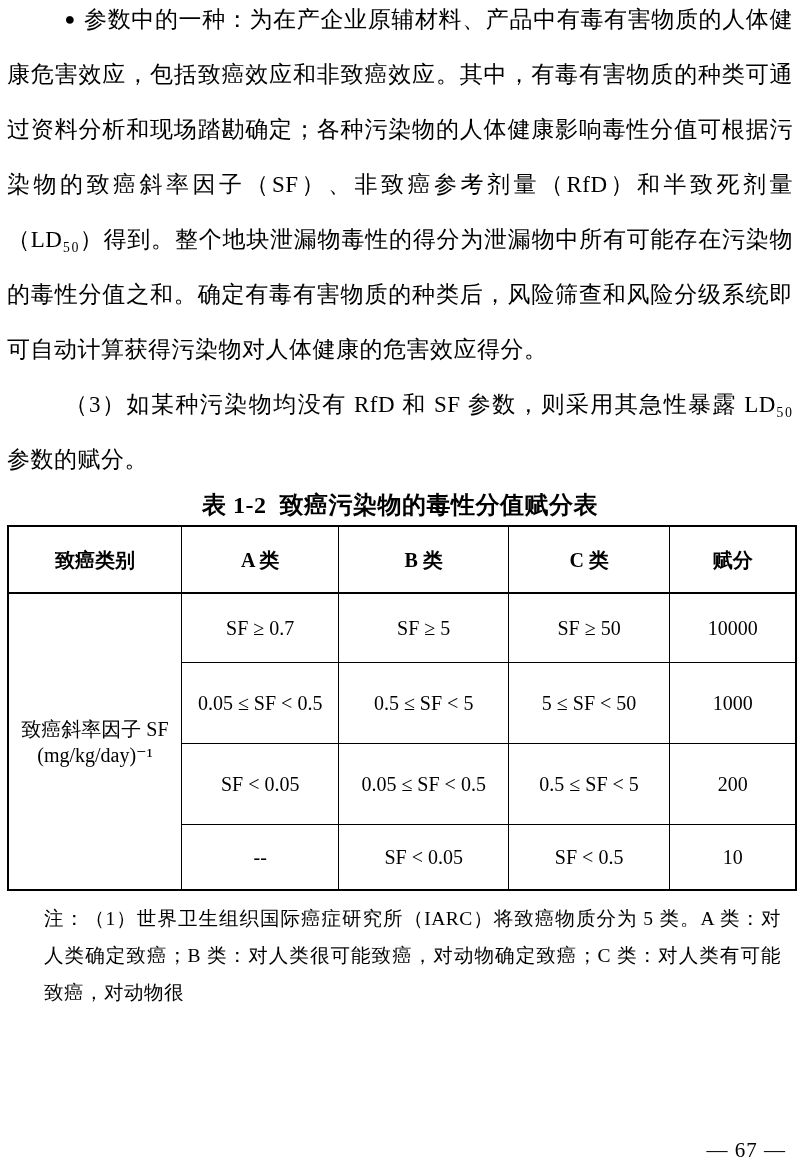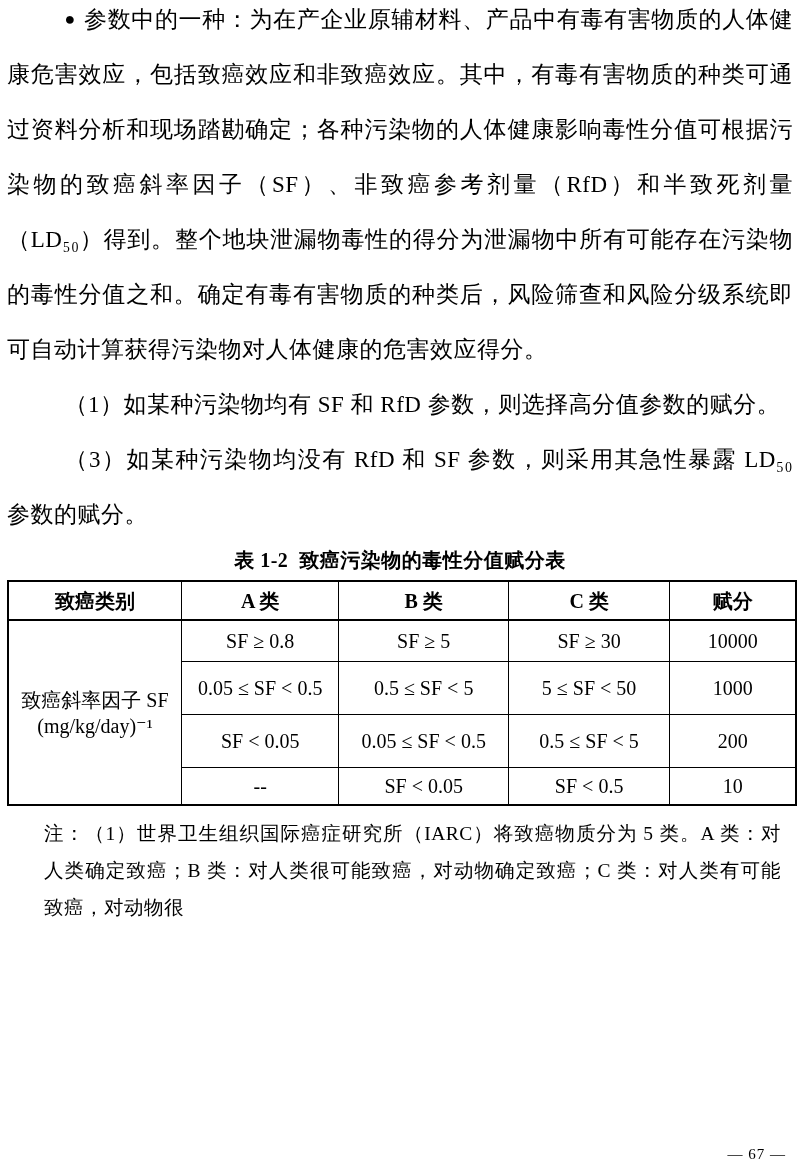--- a/index.html
+++ b/index.html
@@ -25,39 +25,39 @@
     letter-spacing: 0.5px;
   }
   .bullet {
     font-size: 18px;
     margin-right: 8px;
     vertical-align: 2px;
   }
   .table-caption {
     text-align: center;
     font-weight: bold;
-    font-size: 20px;
+    font-size: 24px;
     line-height: 32px;
     margin-top: 2px;
     white-space: pre-wrap;
     letter-spacing: 0.5px;
   }
   table.score-table {
     width: 790px;
     margin: 4px auto 0 auto;
     border-collapse: collapse;
     border: 2.5px solid #000000;
     table-layout: fixed;
   }
   table.score-table th, table.score-table td {
     border: 1px solid #000000;
     text-align: center;
     vertical-align: middle;
     font-size: 20px;
-    padding: 2px 4px;
+    padding: 16px 4px;
     line-height: 1.3;
   }
   table.score-table thead th {
     font-weight: bold;
     border-bottom: 2px solid #000000;
     height: 33px;
   }
   table.score-table col.c1 { width: 22%; }
   table.score-table col.c2 { width: 20%; }
   table.score-table col.c3 { width: 21.5%; }
@@ -72,34 +72,33 @@
     font-size: 19.5px;
     line-height: 37px;
     text-align: justify;
     margin: 9px 12px 0 37px;
     letter-spacing: 0.5px;
   }
   .page-footer {
     position: absolute;
     right: 14px;
     bottom: 2px;
-    font-size: 15px;
+    font-size: 21px;
     letter-spacing: 1px;
     white-space: pre;
   }
 </style>
 </head>
 <body>
 
 <div class="content">
 
   <p class="para"><span class="bullet">●</span><span>参数中的一种：</span><span>为在产企业原辅材料、产品中有毒有害物质的人体健康危害效应，包括致癌效应和非致癌效应。其中，有毒有害物质的种类可通过资料分析和现场踏勘确定；各种污染物的人体健康影响毒性分值可根据污染物的致癌斜率因子（SF）、非致癌参考剂量（RfD）和半致死剂量（LD₅₀）得到。整个地块泄漏物毒性的得分为泄漏物中所有可能存在污染物的毒性分值之和。确定有毒有害物质的种类后，风险筛查和风险分级系统即可自动计算获得污染物对人体健康的危害效应得分。</span></p>
 
 
-  <p class="para">（1）如某种污染物均有 SF 和 RfD 参数，则选择高分值参数的赋分。</p>
 
 
   <p class="para">（3）如某种污染物均没有 RfD 和 SF 参数，则采用其急性暴露 LD₅₀ 参数的赋分。</p>
 
 
   <div class="table-caption">表 1-2  致癌污染物的毒性分值赋分表</div>
 
   <table class="score-table">
     <colgroup>
       <col class="c1">
@@ -113,23 +112,23 @@
         <th>致癌类别</th>
         <th>A 类</th>
         <th>B 类</th>
         <th>C 类</th>
         <th>赋分</th>
       </tr>
     </thead>
     <tbody>
       <tr class="r1">
         <td class="group-label" rowspan="4"><span>致癌斜率因子 SF</span><br><span>(mg/kg/day)⁻¹</span></td>
-        <td>SF ≥ 0.8</td>
+        <td>SF ≥ 0.7</td>
         <td>SF ≥ 5</td>
-        <td>SF ≥ 30</td>
+        <td>SF ≥ 50</td>
         <td>10000</td>
       </tr>
       <tr class="r2">
         <td>0.05 ≤ SF &lt; 0.5</td>
         <td>0.5 ≤ SF &lt; 5</td>
         <td>5 ≤ SF &lt; 50</td>
         <td>1000</td>
       </tr>
       <tr class="r3">
         <td>SF &lt; 0.05</td>

